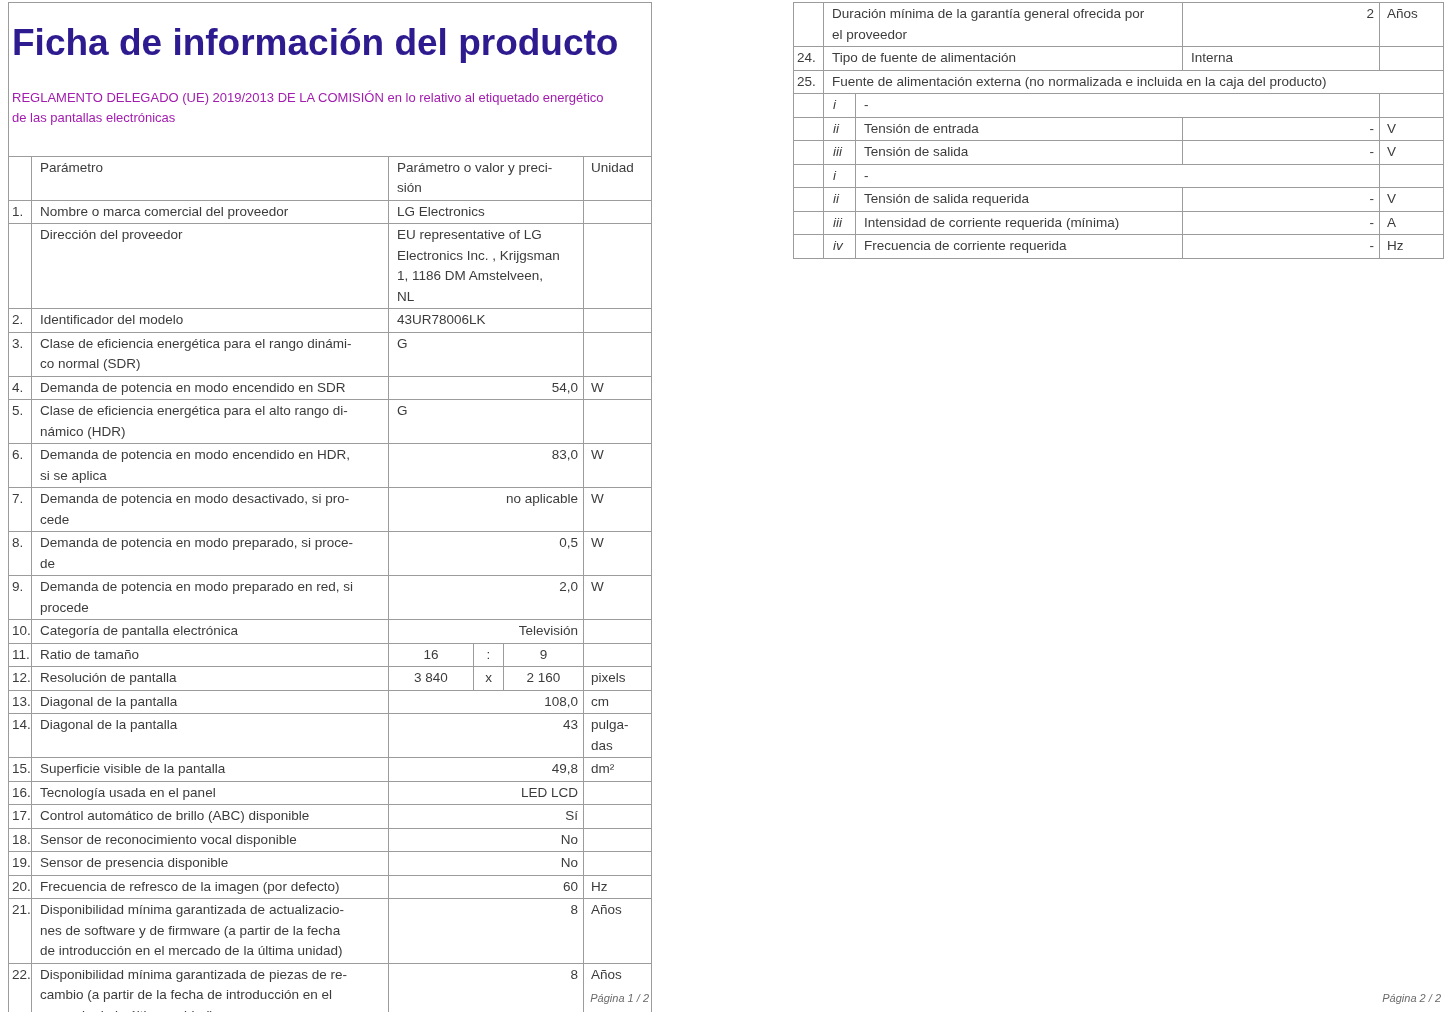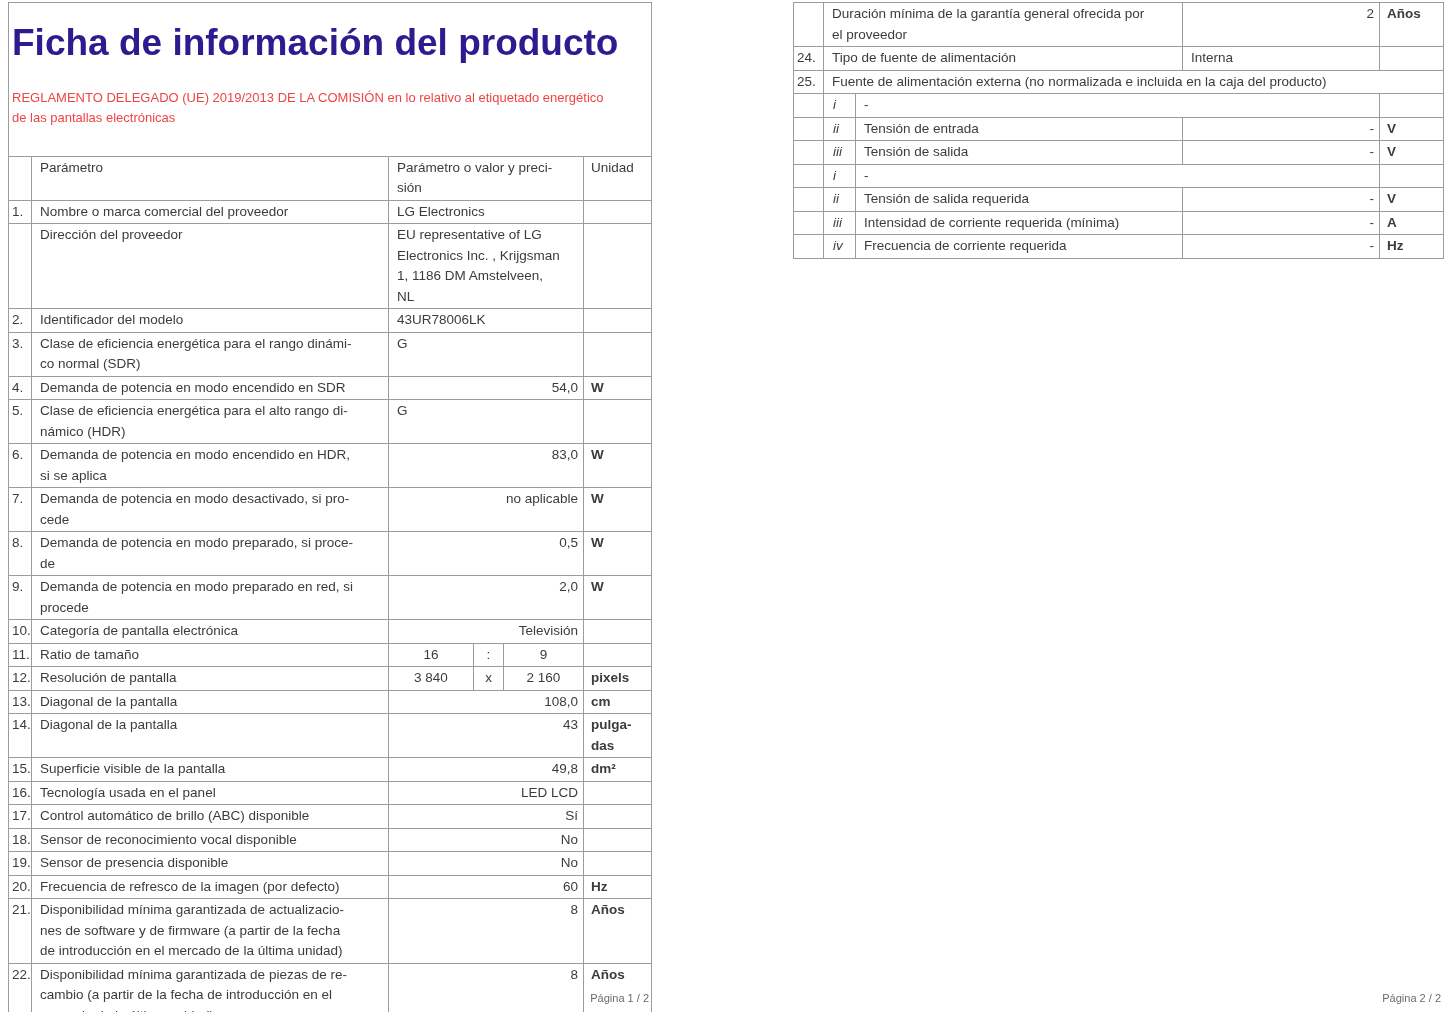--- a/index.html
+++ b/index.html
@@ -8,25 +8,25 @@
   .page{position:absolute;top:2px;}
   #page1{left:8px;width:643px;}
   #page2{left:793px;width:650px;}
   table{border-collapse:collapse;table-layout:fixed;font-size:13.5px;line-height:20.5px;width:100%;}
   td{border:1px solid #9c9c9c;padding:1px 5px 1px 8px;vertical-align:top;white-space:pre-line;overflow:hidden;}
   .hdr td{font-weight:normal;}
   .n{padding:1px 3px;}
   .vr{text-align:right;padding-right:5px;}
   .c{text-align:center;padding:1px 2px;}
   .s{font-style:italic;padding-left:9px;}
-  .u{padding-left:7px;font-weight:bold;}
+  .u{padding-left:7px;}
   .titlecell{padding:3px 8px 7px 3px;}
   h1{margin:0 0 9px 0;font-size:37px;line-height:32px;font-weight:bold;color:#2d1b8f;}
-  .subtitle{font-size:13px;line-height:20px;color:#ef4444;white-space:pre-line;}
-  .pagefooter{position:absolute;top:991px;font-size:11px;line-height:14px;color:#6a6a6a;text-align:right;}
+  .subtitle{font-size:13px;line-height:20px;color:#a21caf;white-space:pre-line;}
+  .pagefooter{position:absolute;top:991px;font-size:11px;line-height:14px;color:#6a6a6a;text-align:right;font-style:italic;}
   #footer1{left:8px;width:641px;}
   #footer2{left:793px;width:648px;}
 </style>
 </head>
 <body>
 
 <div class="canvas">
 
   <div class="page" id="page1">
     <table>

